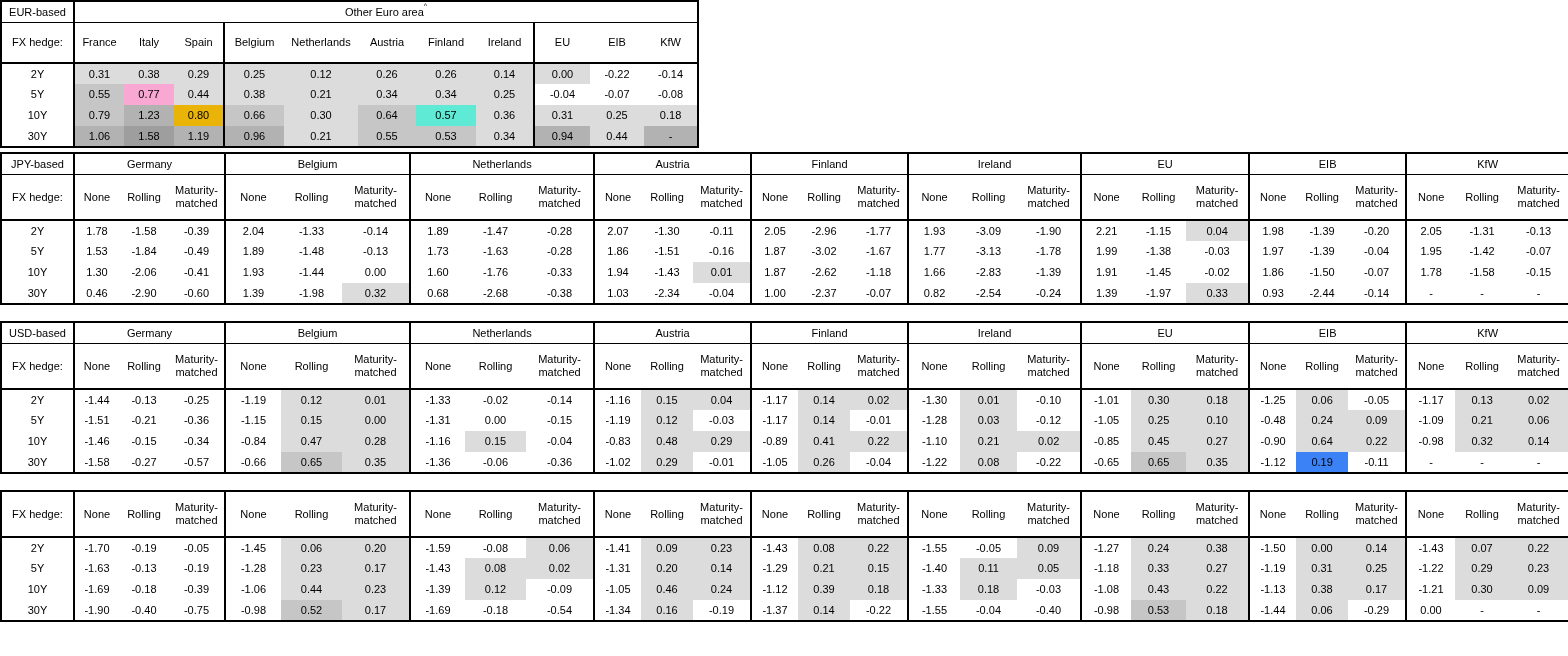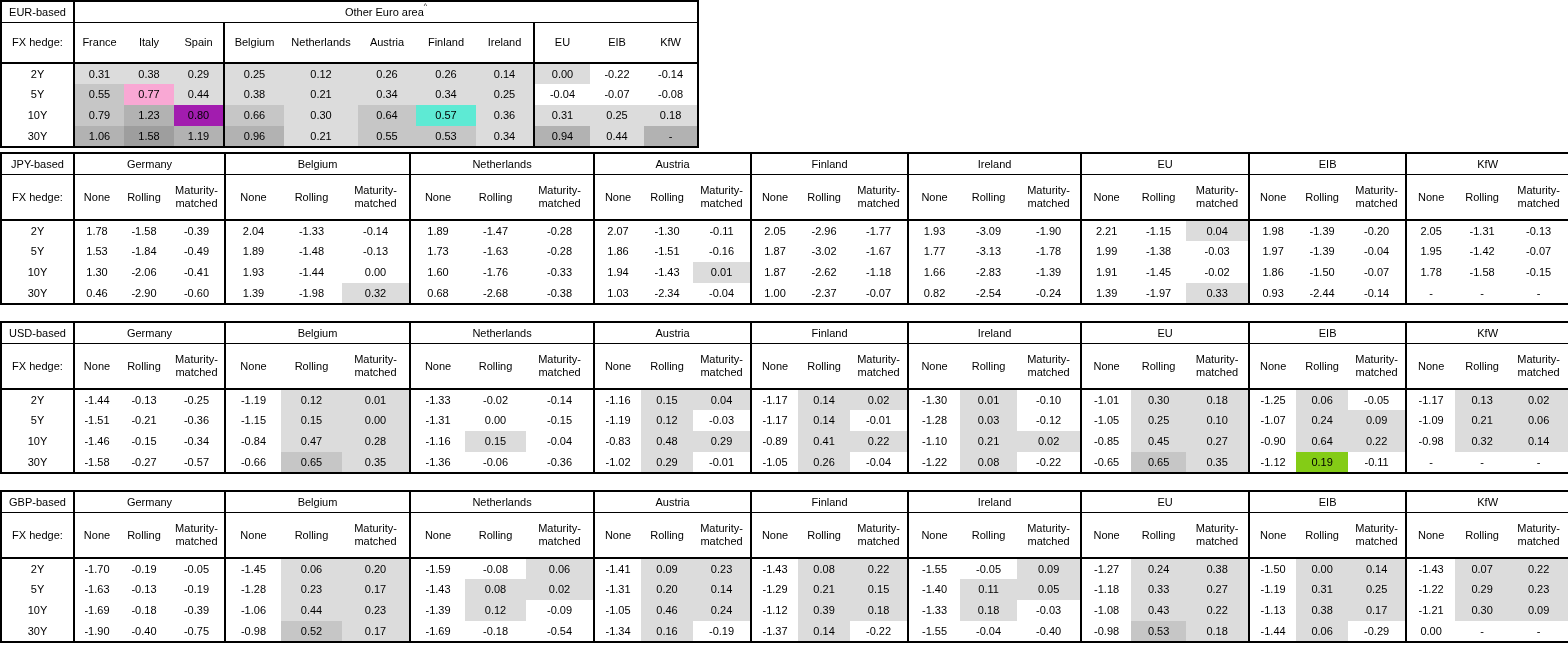--- a/index.html
+++ b/index.html
@@ -88,21 +88,21 @@
           <td style="background: rgb(220, 220, 220);">0.34</td>
           <td style="background: rgb(220, 220, 220);">0.25</td>
           <td class="bl">-0.04</td>
           <td>-0.07</td>
           <td>-0.08</td>
         </tr>
         <tr>
           <td class="rowlbl">10Y</td>
           <td class="bl" style="background: rgb(198, 198, 198);">0.79</td>
           <td style="background: rgb(178, 178, 178);">1.23</td>
-          <td style="background: #a21caf;">0.80</td>
+          <td style="background: #eab308;">0.80</td>
           <td class="bl" style="background: rgb(198, 198, 198);">0.66</td>
           <td style="background: rgb(220, 220, 220);">0.30</td>
           <td style="background: rgb(198, 198, 198);">0.64</td>
           <td style="background: #5eead4;">0.57</td>
           <td style="background: rgb(220, 220, 220);">0.36</td>
           <td class="bl" style="background: rgb(220, 220, 220);">0.31</td>
           <td style="background: rgb(220, 220, 220);">0.25</td>
           <td style="background: rgb(220, 220, 220);">0.18</td>
         </tr>
         <tr>
@@ -444,21 +444,21 @@
             <td>-0.03</td>
             <td class="bl">-1.17</td>
             <td style="background: rgb(220, 220, 220);">0.14</td>
             <td>-0.01</td>
             <td class="bl">-1.28</td>
             <td style="background: rgb(220, 220, 220);">0.03</td>
             <td>-0.12</td>
             <td class="bl">-1.05</td>
             <td style="background: rgb(220, 220, 220);">0.25</td>
             <td style="background: rgb(220, 220, 220);">0.10</td>
-            <td class="bl">-1.07</td>
+            <td class="bl">-0.48</td>
             <td style="background: rgb(220, 220, 220);">0.24</td>
             <td style="background: rgb(220, 220, 220);">0.09</td>
             <td class="bl">-1.09</td>
             <td style="background: rgb(220, 220, 220);">0.21</td>
             <td style="background: rgb(220, 220, 220);">0.06</td>
           </tr>
           <tr>
             <td class="rowlbl">10Y</td>
             <td class="bl">-1.46</td>
             <td>-0.15</td>
@@ -505,21 +505,21 @@
             <td class="bl">-1.05</td>
             <td style="background: rgb(220, 220, 220);">0.26</td>
             <td>-0.04</td>
             <td class="bl">-1.22</td>
             <td style="background: rgb(220, 220, 220);">0.08</td>
             <td>-0.22</td>
             <td class="bl">-0.65</td>
             <td style="background: rgb(198, 198, 198);">0.65</td>
             <td style="background: rgb(220, 220, 220);">0.35</td>
             <td class="bl">-1.12</td>
-            <td style="background: #84cc16;">0.19</td>
+            <td style="background: #3b82f6;">0.19</td>
             <td>-0.11</td>
             <td class="bl">-</td>
             <td>-</td>
             <td>-</td>
           </tr>
         </tbody>
       </table>
       <div class="gap"></div>
       <table class="tbl cur" style="width: 1568px;">
         <colgroup>
@@ -546,32 +546,20 @@
           <col style="width: 55px;">
           <col style="width: 63px;">
           <col style="width: 47px;">
           <col style="width: 52px;">
           <col style="width: 58px;">
           <col style="width: 49px;">
           <col style="width: 54px;">
           <col style="width: 60px;">
         </colgroup>
         <thead>
-          <tr class="hr1">
-            <td class="lblcell">GBP-based</td>
-            <th class="bl" colspan="3">Germany</th>
-            <th class="bl" colspan="3">Belgium</th>
-            <th class="bl" colspan="3">Netherlands</th>
-            <th class="bl" colspan="3">Austria</th>
-            <th class="bl" colspan="3">Finland</th>
-            <th class="bl" colspan="3">Ireland</th>
-            <th class="bl" colspan="3">EU</th>
-            <th class="bl" colspan="3">EIB</th>
-            <th class="bl" colspan="3">KfW</th>
-          </tr>
           <tr class="hr2">
             <td class="fxcell">FX hedge:</td>
             <th class="bl">None</th>
             <th>Rolling</th>
             <th>Maturity-<br>matched</th>
             <th class="bl">None</th>
             <th>Rolling</th>
             <th>Maturity-<br>matched</th>
             <th class="bl">None</th>
             <th>Rolling</th>

